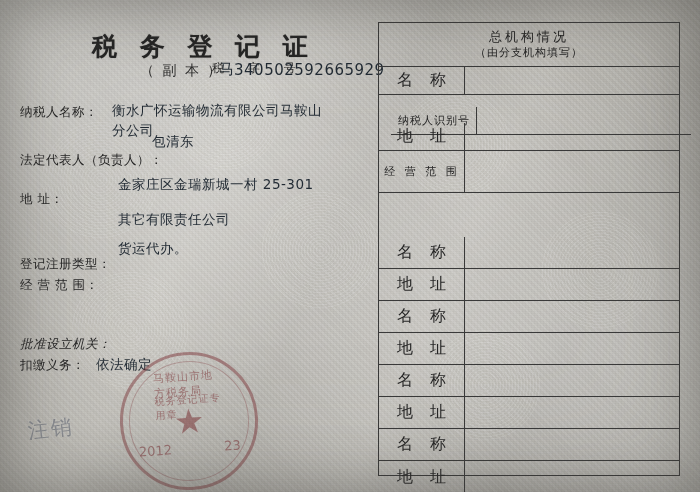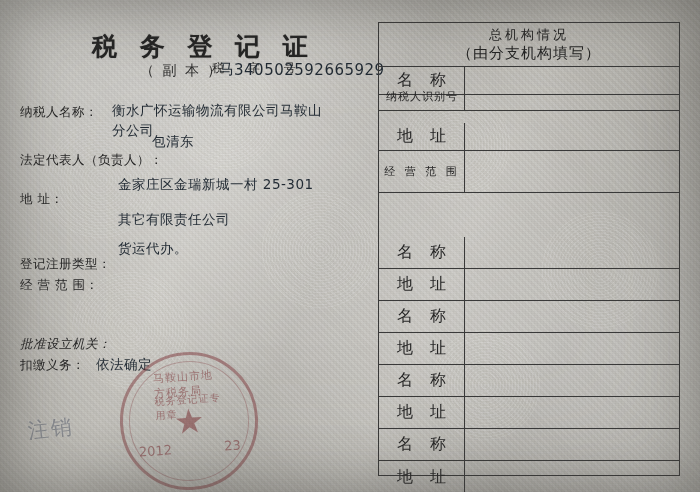--- a/index.html
+++ b/index.html
@@ -64,21 +64,21 @@
   
   #table{
     position:absolute;left:378px;top:22px;width:300px;height:452px;
     border:1.6px solid #3a3a3a;
   }
   .trow{position:absolute;left:0;width:100%;border-bottom:1px solid #3a3a3a;box-sizing:border-box;}
   .tcap{
     display:flex;flex-direction:column;align-items:center;justify-content:center;
     height:100%;font-size:13px;color:#232323;letter-spacing:3px;line-height:1.35;
   }
-  .tcap .small{font-size:15px;letter-spacing:1px;text-align:center;}
+  .tcap .small{font-size:11px;letter-spacing:1px;text-align:center;}
   .tlabel{
     position:absolute;left:0;top:0;width:86px;height:100%;
     border-right:1px solid #3a3a3a;box-sizing:border-box;
     display:flex;align-items:center;justify-content:center;
     font-size:16px;color:#262626;letter-spacing:6px;text-indent:6px;
   }
   .tlabel.tight{letter-spacing:1px;text-indent:1px;font-size:11px;}
 
   
   #seal{
@@ -177,21 +177,21 @@
       <div class="tcap">
         <div>总机构情况</div>
         <div class="small">（由分支机构填写）</div>
       </div>
     </div>
 
     <div class="trow" style="top:44px;height:28px;">
       <div class="tlabel">名        称</div>
       <div style="position:absolute;left:86px;top:0;right:0;height:100%;"></div>
     </div>
-    <div class="trow" style="top:60px;height:28px;">
+    <div class="trow" style="top:84px;height:28px;margin-left:12px;">
       <div class="tlabel tight">纳税人识别号</div>
       <div style="position:absolute;left:86px;top:0;right:0;height:100%;"></div>
     </div>
     <div class="trow" style="top:100px;height:28px;">
       <div class="tlabel">地        址</div>
       <div style="position:absolute;left:86px;top:0;right:0;height:100%;"></div>
     </div>
     <div class="trow" style="top:128px;height:42px;">
       <div class="tlabel tight" style="letter-spacing:3px;">经 营 范 围</div>
       <div style="position:absolute;left:86px;top:0;right:0;height:100%;"></div>

